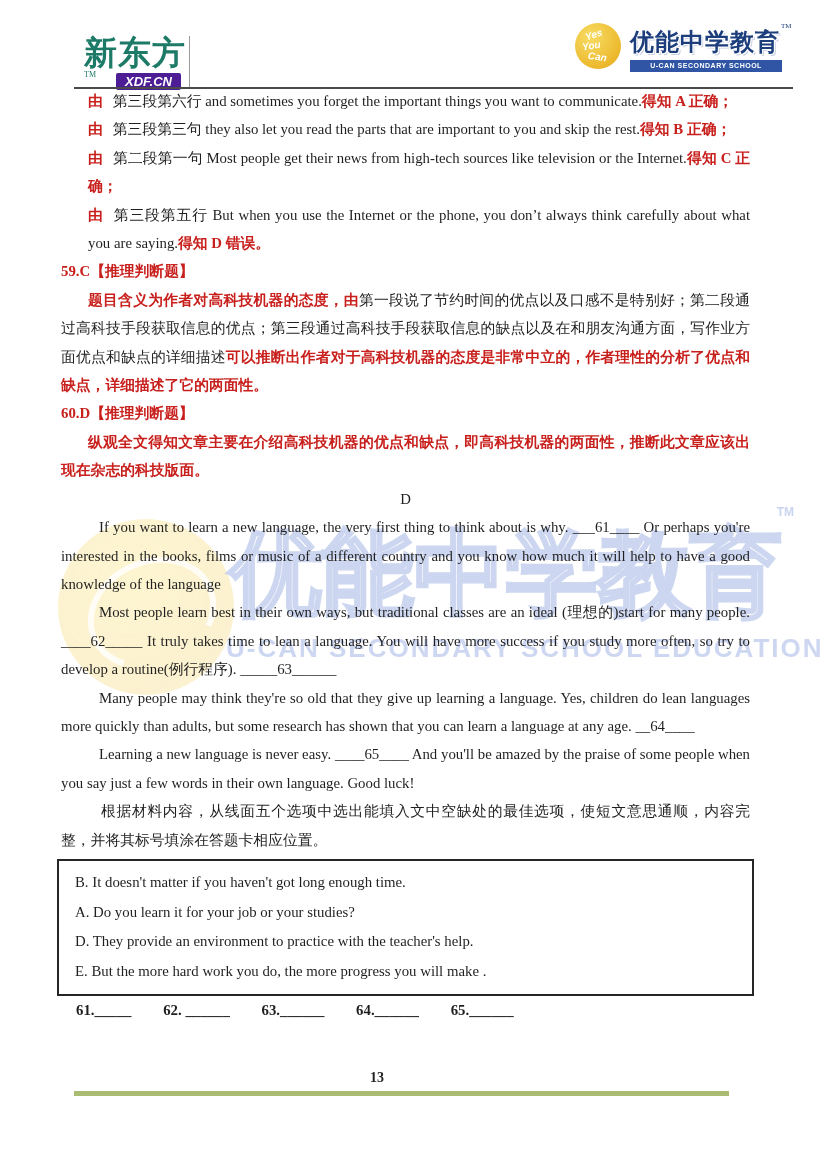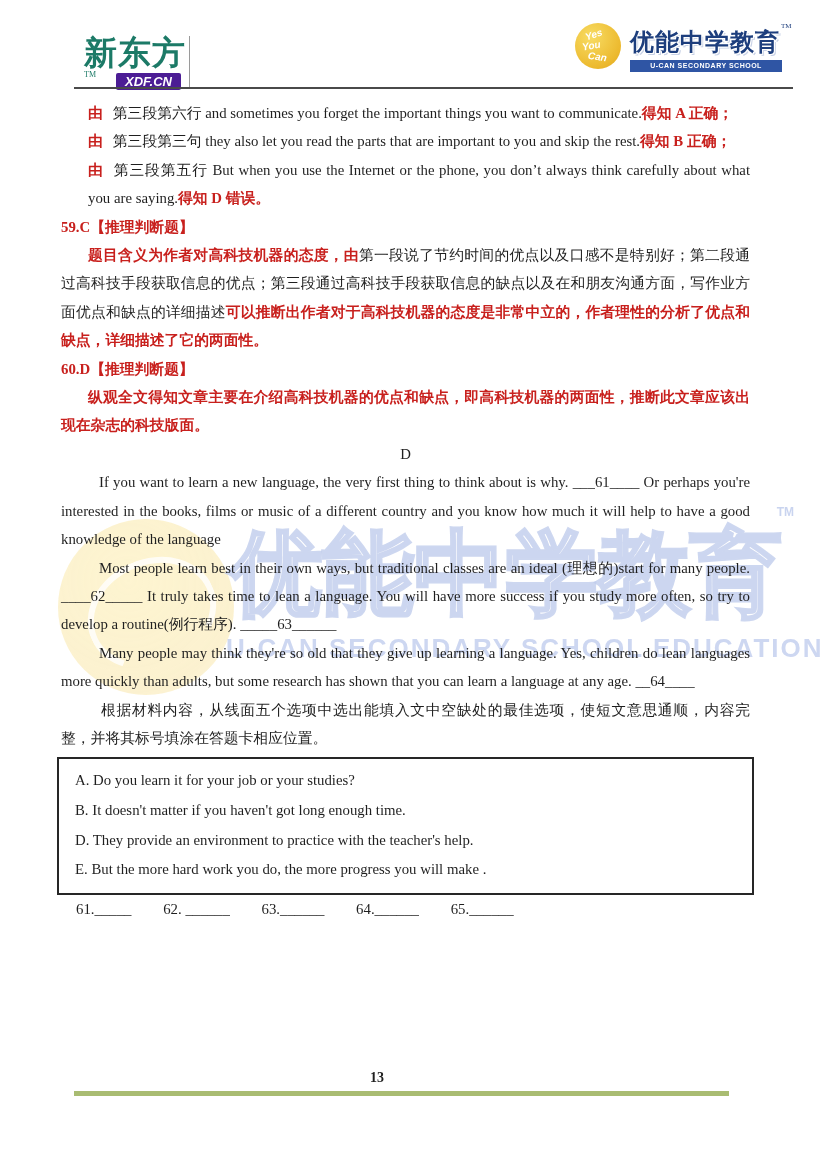--- a/index.html
+++ b/index.html
@@ -38,36 +38,36 @@
     border-radius:50%;transform:rotate(-24deg);border-bottom-color:transparent;}
   .wm-chars{position:absolute;left:168px;top:18px;width:560px;text-align:center;
     font-family:"Liberation Sans",sans-serif;font-weight:bold;font-size:92px;line-height:100px;letter-spacing:0px;
     color:rgba(255,255,255,.1);-webkit-text-stroke:3px rgba(140,162,220,.8);white-space:nowrap;}
   .wm-sub{position:absolute;left:168px;top:128px;width:560px;text-align:center;
     font-family:"Liberation Sans",sans-serif;font-weight:bold;font-size:26px;letter-spacing:2px;
     color:rgba(148,168,224,.85);white-space:nowrap;}
   .wm-tm{position:absolute;right:0;top:0;font-family:"Liberation Sans",sans-serif;font-weight:bold;
     font-size:12px;color:rgba(148,168,224,.9);}
   
-  .content{position:absolute;top:99px;left:61px;width:689px;z-index:1;
+  .content{position:absolute;top:87px;left:61px;width:689px;z-index:1;
     font-size:14.8px;line-height:28.4px;text-align:justify;}
   .content p{margin:0;}
   .red{color:#c8201d;font-weight:bold;}
   .bullet{padding-left:27px;}
   .marker{color:#c8201d;font-weight:bold;margin-right:10px;}
   .heading{margin-left:14px;text-align:left;color:#c8201d;font-weight:bold;}
   .exp{text-indent:27px;}
   .title-d{text-align:center;}
   .eng{text-indent:38px;}
   .instr{text-indent:40px;}
   .options-box{box-sizing:border-box;width:697px;margin-left:-4px;margin-top:5px;
     border:2px solid #262626;padding:7px 14px 8px 16px;line-height:29.6px;text-align:left;}
   .options-box p{margin:0;}
   .blanks{margin-top:18px;padding-left:15px;text-align:left;white-space:nowrap;}
-  .blank-item{display:inline-block;margin-right:28px;}
+  .blank-item{display:inline-block;margin-right:28px;font-weight:bold;}
   
   .page-num{position:absolute;top:1070px;left:0;width:754px;text-align:center;
     font-weight:bold;font-size:14px;z-index:1;}
   .green-rule{position:absolute;top:1091px;left:74px;width:655px;height:5px;background:#a9bc72;}
   .copyright{position:absolute;top:1104px;left:74px;width:655px;text-align:center;
     color:#8c8c8c;font-size:13.5px;letter-spacing:1px;}
 </style>
 </head>
 <body>
 
@@ -98,42 +98,44 @@
     <div class="wm-sub">U-CAN SECONDARY SCHOOL EDUCATION</div>
     <div class="wm-tm">TM</div>
   </div>
 
   <div class="content">
 
     <p class="bullet"><span class="marker">由</span><span>第三段第六行 and sometimes you forget the important things you want to communicate.</span><span class="red">得知 A 正确；</span></p>
 
     <p class="bullet"><span class="marker">由</span><span>第三段第三句 they also let you read the parts that are important to you and skip the rest.</span><span class="red">得知 B 正确；</span></p>
 
+    <p class="bullet"><span class="marker">由</span><span>第二段第一句 Most people get their news from high-tech sources like television or the Internet.</span><span class="red">得知 C 正确；</span></p>
 
     <p class="bullet"><span class="marker">由</span><span>第三段第五行 But when you use the Internet or the phone, you don’t always think carefully about what you are saying.</span><span class="red">得知 D 错误。</span></p>
 
     <p class="heading">59.C【推理判断题】</p>
 
     <p class="exp"><span class="red">题目含义为作者对高科技机器的态度，由</span><span>第一段说了节约时间的优点以及口感不是特别好；第二段通过高科技手段获取信息的优点；第三段通过高科技手段获取信息的缺点以及在和朋友沟通方面，写作业方面优点和缺点的详细描述</span><span class="red">可以推断出作者对于高科技机器的态度是非常中立的，作者理性的分析了优点和缺点，详细描述了它的两面性。</span></p>
 
     <p class="heading">60.D【推理判断题】</p>
 
     <p class="exp red">纵观全文得知文章主要在介绍高科技机器的优点和缺点，即高科技机器的两面性，推断此文章应该出现在杂志的科技版面。</p>
 
     <p class="title-d">D</p>
 
     <p class="eng">If you want to learn a new language, the very first thing to think about is why. ___61____ Or perhaps you're interested in the books, films or music of a different country and you know how much it will help to have a good knowledge of the language</p>
     <p class="eng">Most people learn best in their own ways, but traditional classes are an ideal (理想的)start for many people. ____62_____ It truly takes time to lean a language. You will have more success if you study more often, so try to develop a routine(例行程序). _____63______</p>
     <p class="eng">Many people may think they're so old that they give up learning a language. Yes, children do lean languages more quickly than adults, but some research has shown that you can learn a language at any age. __64____</p>
+    <p class="eng">Learning a new language is never easy. ____65____ And you'll be amazed by the praise of some people when you say just a few words in their own language. Good luck!</p>
 
     <p class="instr">根据材料内容，从线面五个选项中选出能填入文中空缺处的最佳选项，使短文意思通顺，内容完整，并将其标号填涂在答题卡相应位置。</p>
 
     <div class="options-box">
+      <p>B. It doesn't matter if you haven't got long enough time.</p>
       <p>A. Do you learn it for your job or your studies?</p>
-      <p>B. It doesn't matter if you haven't got long enough time.</p>
       <p>D. They provide an environment to practice with the teacher's help.</p>
       <p>E. But the more hard work you do, the more progress you will make .</p>
     </div>
 
     <p class="blanks">
       <span class="blank-item">61._____</span>
       <span class="blank-item">62. ______</span>
       <span class="blank-item">63.______</span>
       <span class="blank-item">64.______</span>
       <span class="blank-item">65.______</span>

